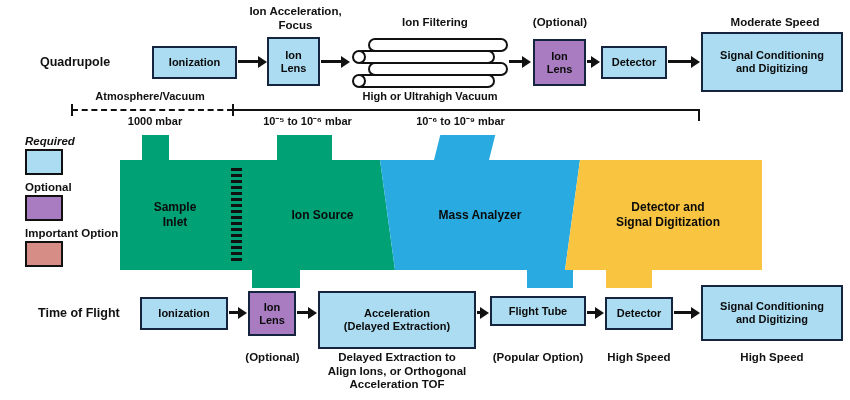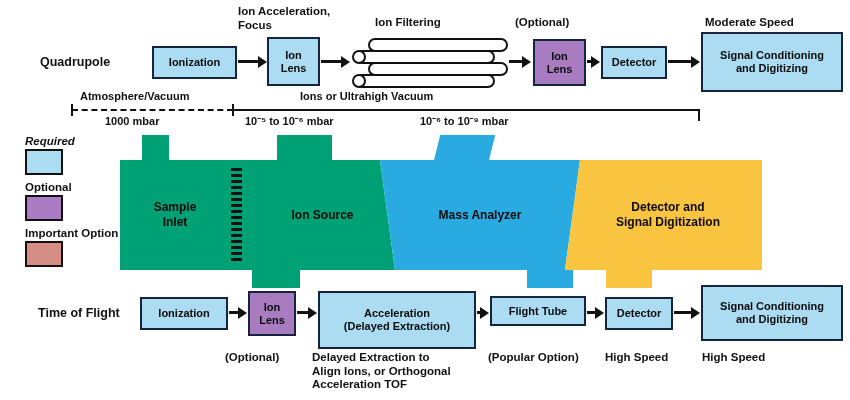--- a/index.html
+++ b/index.html
@@ -1,20 +1,20 @@
 <!DOCTYPE html>
 <html><head>
 <meta charset="utf-8">
 <style>
   * { margin:0; padding:0; box-sizing:border-box; }
   body { background:#fff; font-family:"Liberation Sans", sans-serif; }
   .canvas { position:relative; width:850px; height:400px; background:#fff; overflow:hidden; color:#111; }
   .abs { position:absolute; }
   .txt { position:absolute; font-weight:bold; white-space:pre-line; line-height:1.18; }
-  .center { text-align:left; }
+  .center { text-align:center; }
   .box {
     position:absolute; border:2px solid #15253f; display:flex; align-items:center; justify-content:center;
     text-align:center; font-weight:bold; font-size:11px; line-height:1.15; white-space:pre-line; color:#0b0b0b;
   }
   .arrow { position:absolute; height:3px; background:#111; }
   .arrow::after {
     content:''; position:absolute; left:100%; top:50%; transform:translateY(-50%);
     border-top:6px solid transparent; border-bottom:6px solid transparent; border-left:9px solid #111;
   }
   .rod { position:absolute; height:14px; background:#fff; border:2px solid #111; border-radius:8px; }
@@ -61,29 +61,29 @@
   <div class="arrow" style="left:509px; top:60px; width:13px;"></div>
   <div class="box" style="left: 533px; top: 39px; width: 53px; height: 47px; background-color: rgb(169, 124, 194);">Ion
 Lens</div>
   <div class="arrow" style="left:587px; top:60px; width:4px;"></div>
   <div class="box" style="left: 601px; top: 46px; width: 66px; height: 33px; background-color: rgb(171, 220, 242);">Detector</div>
   <div class="arrow" style="left:668px; top:60px; width:23px;"></div>
   <div class="box" style="left: 701px; top: 32px; width: 142px; height: 60px; background-color: rgb(171, 220, 242);">Signal Conditioning
 and Digitizing</div>
 
   <div class="txt center" style="left:80px; top:90px; width:140px; font-size:11px;">Atmosphere/Vacuum</div>
-  <div class="txt center" style="left:300px; top:90px; width:260px; font-size:11px;">Ions or Ultrahigh Vacuum</div>
+  <div class="txt center" style="left:300px; top:90px; width:260px; font-size:11px;">High or Ultrahigh Vacuum</div>
   <div class="dashline" style="left:72px; top:109px; width:161px;"></div>
   <div class="solidline" style="left:233px; top:109px; width:467px;"></div>
   <div class="tick" style="left:71px; top:104px; height:12px;"></div>
   <div class="tick" style="left:232px; top:104px; height:12px;"></div>
   <div class="tick" style="left:698px; top:109px; height:12px;"></div>
   <div class="txt center" style="left:105px; top:115px; width:100px; font-size:11px;">1000 mbar</div>
   <div class="txt center" style="left:245px; top:115px; width:125px; font-size:11px;">10⁻⁵ to 10⁻⁶ mbar</div>
-  <div class="txt center" style="left:420px; top:115px; width:125px; font-size:11px;">10⁻⁶ to 10⁻⁹ mbar</div>
+  <div class="txt center" style="left:398px; top:115px; width:125px; font-size:11px;">10⁻⁶ to 10⁻⁹ mbar</div>
 
   <div class="txt" style="left:25px; top:135px; font-size:11.5px;font-style:italic;">Required</div>
   <div class="swatch" style="left: 25px; top: 149px; background-color: rgb(171, 220, 242);"></div>
   <div class="txt" style="left:25px; top:181px; font-size:11.5px;">Optional</div>
   <div class="swatch" style="left: 25px; top: 195px; background-color: rgb(169, 124, 194);"></div>
   <div class="txt" style="left:25px; top:227px; font-size:11.5px;">Important Option</div>
   <div class="swatch" style="left: 25px; top: 241px; background-color: rgb(213, 141, 133);"></div>
 
   <div class="tab" style="left: 142px; top: 135px; width: 27px; height: 26px; background-color: rgb(0, 161, 117);"></div>
   <div class="tab" style="left: 277px; top: 135px; width: 55px; height: 26px; background-color: rgb(0, 161, 117);"></div>

